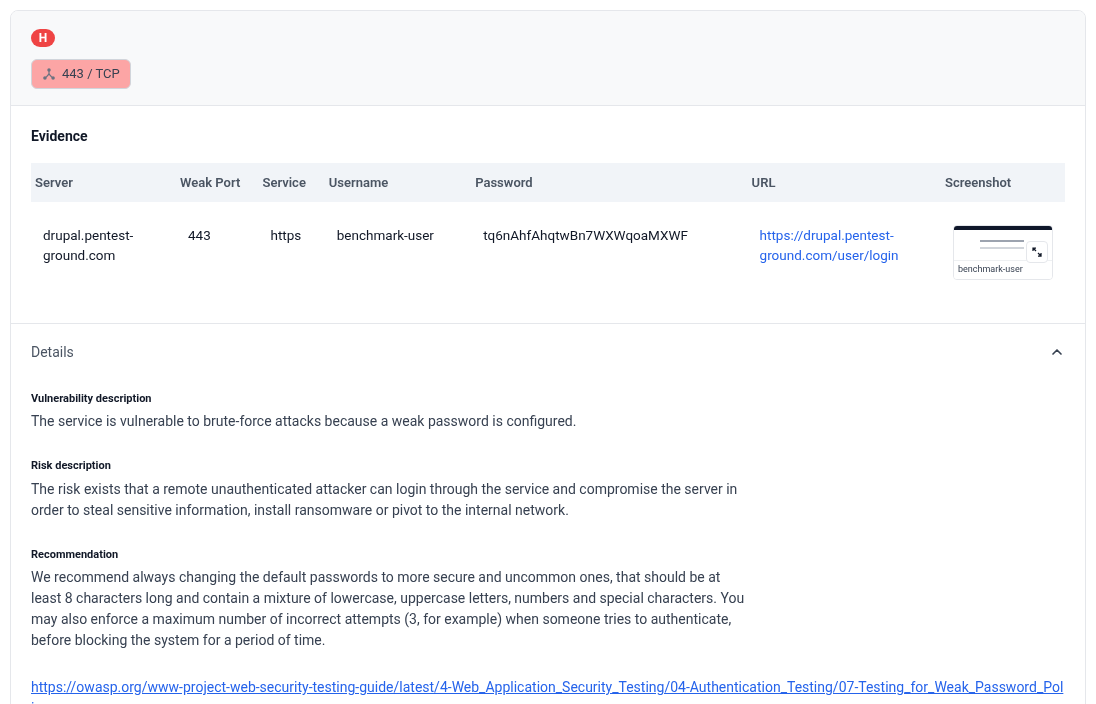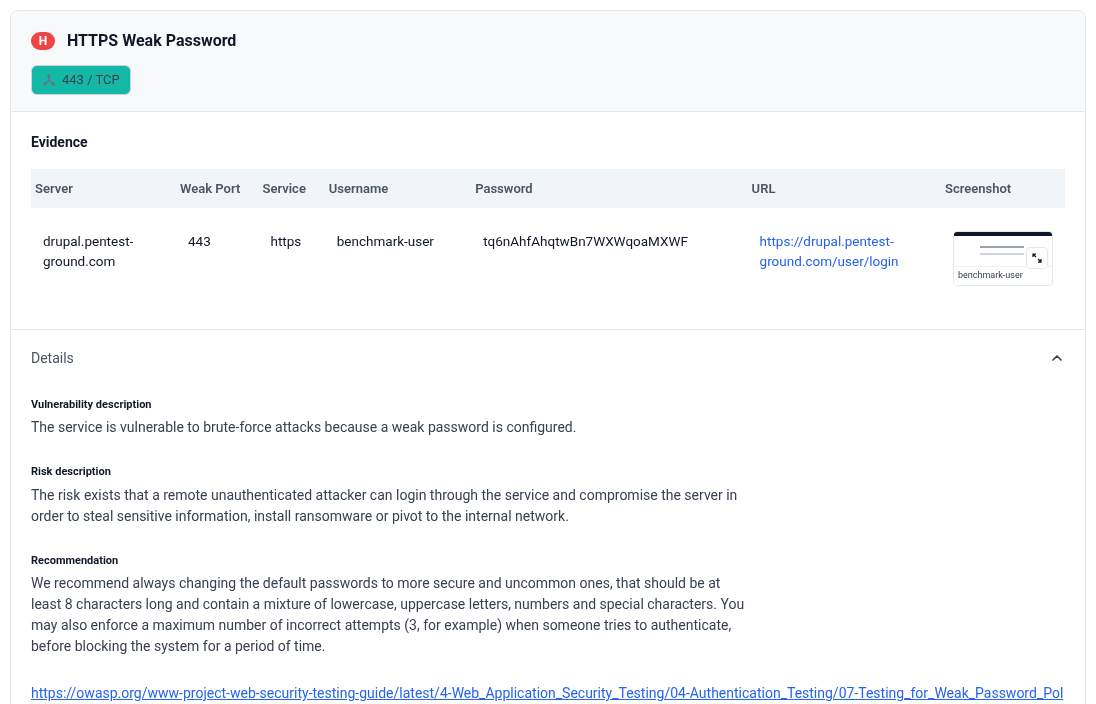--- a/index.html
+++ b/index.html
@@ -45,21 +45,21 @@
   .vuln-title {
     font-size: 16px;
     font-weight: 700;
     color: #111827;
   }
   .port-chip {
     display: inline-flex;
     align-items: center;
     gap: 6px;
     border: 1px solid #d1d5db;
-    background: #14b8a6;
+    background: #fca5a5;
     border-radius: 6px;
     padding: 4px 10px;
     font-size: 13px;
     color: #374151;
   }
   .share-icon {
     width: 14px;
     height: 14px;
     color: #6b7280;
   }
@@ -210,21 +210,20 @@
   }
 </style>
 </head>
 <body>
 
 <div class="card">
 
   <div class="card-header">
     <div class="title-row">
       <span class="severity-badge">H</span>
-      <span class="vuln-title">HTTPS Weak Password</span>
     </div>
     <div class="port-chip">
       <span class="share-icon">
         <svg viewBox="0 0 24 24" fill="currentColor">
             <circle cx="12" cy="5" r="3"></circle>
             <circle cx="5" cy="19" r="3"></circle>
             <circle cx="19" cy="19" r="3"></circle>
             <path d="M11 7h2v7h-2z"></path>
             <path d="M6.2 17.3l5-6 1.6 1.2-5 6z"></path>
             <path d="M11.2 12.5l5 6 1.6-1.2-5-6z"></path>

